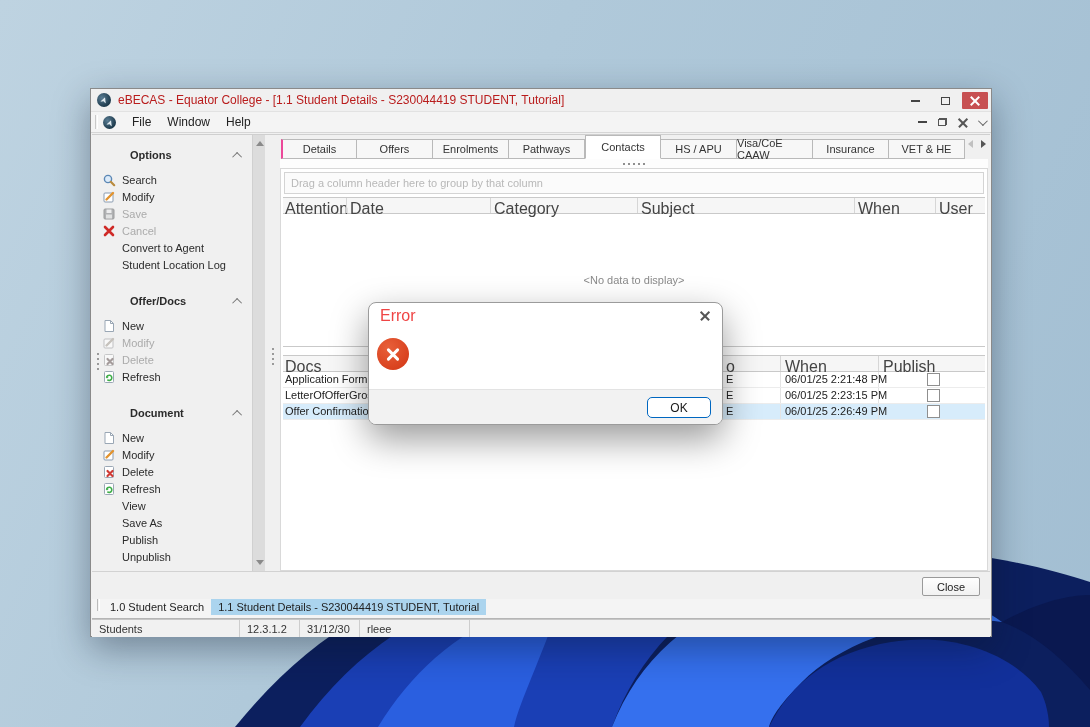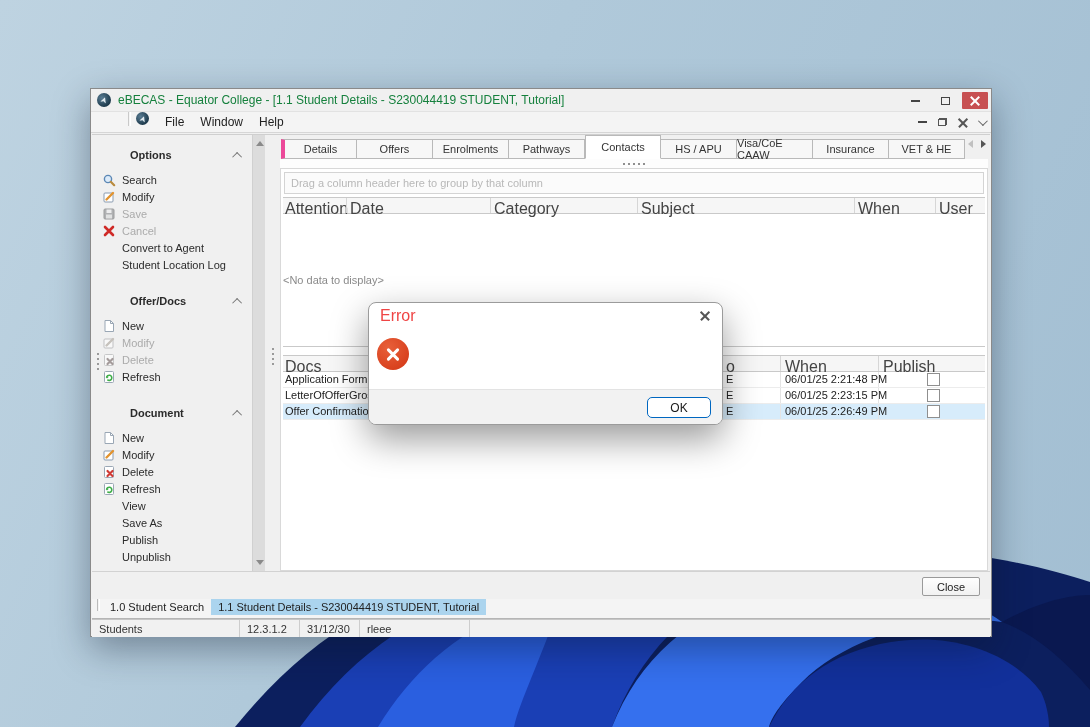--- a/index.html
+++ b/index.html
@@ -15,32 +15,32 @@
   .app-window {
     position:absolute; left:90px; top:88px; width:902px; height:549px;
     background:#f0f0f0; border:1px solid #8a8a8a;
     box-shadow:0 12px 34px rgba(10,20,40,.38);
     font-size:11px; color:#333;
   }
   
   .titlebar { position:relative; height:22px; display:flex; align-items:center; padding-left:6px; }
   .app-icon { width:14px; height:14px; border-radius:50%; background:radial-gradient(circle at 35% 35%,#5a7d94,#1d3a4c 70%); position:relative; flex:none; }
   .app-icon::after { content:""; position:absolute; left:4px; top:4px; width:6px; height:6px; background:#dfe9ef; transform:rotate(20deg); clip-path:polygon(0 100%,50% 0,100% 100%,50% 70%); }
-  .title-text { margin-left:7px; font-size:12px; color:#15803d; white-space:nowrap; }
+  .title-text { margin-left:7px; font-size:12px; color:#b91c1c; white-space:nowrap; }
   .win-btns { position:absolute; right:3px; top:3px; display:flex; gap:4px; }
   .tb-btn { width:26px; height:17px; display:flex; align-items:center; justify-content:center; }
   .tb-btn.close { background:#c75052; border-radius:1px; }
   .g-min { width:9px; height:2px; background:#444; }
   .g-max { width:9px; height:8px; border:1.5px solid #444; background:transparent; }
   .g-x { position:relative; width:10px; height:10px; }
   .g-x::before,.g-x::after { content:""; position:absolute; left:-1px; top:4px; width:12px; height:2px; background:#fff; }
   .g-x::before { transform:rotate(45deg);} .g-x::after { transform:rotate(-45deg);}
   .g-x.dark::before,.g-x.dark::after { background:#555; height:1.6px; }
   
-  .menubar { position:relative; height:22px; background:#f4f4f4; border-top:1px solid #e2e2e2; border-bottom:1px solid #d6d6d6; display:flex; align-items:flex-start;padding-left:33px; }
+  .menubar { position:relative; height:22px; background:#f4f4f4; border-top:1px solid #e2e2e2; border-bottom:1px solid #d6d6d6; display:flex; align-items:center; }
   .menu-grip { width:3px; height:14px; border-left:1px solid #c9c9c9; border-right:1px solid #fff; margin:0 5px 0 4px; }
   .menubar .app-icon { width:13px; height:13px; margin-right:8px; }
   .menu-item { padding:0 8px; font-size:12px; color:#222; height:100%; display:flex; align-items:center; }
   .menu-item.accel::first-letter { text-decoration:underline; }
   .mdi-ctrls { position:absolute; right:6px; top:0; height:100%; display:flex; align-items:center; gap:11px; }
   .g-restore { position:relative; width:9px; height:8px; }
   .g-restore::before { content:""; position:absolute; right:0; top:0; width:6px; height:5px; border:1.2px solid #555; }
   .g-restore::after { content:""; position:absolute; left:0; bottom:0; width:6px; height:5px; border:1.2px solid #555; background:#f4f4f4; }
   .g-chev { width:7px; height:7px; border-right:1.6px solid #666; border-bottom:1.6px solid #666; transform:rotate(45deg) translateY(-2px); }
   
@@ -60,36 +60,36 @@
   .vs-arrow { position:absolute; left:3px; width:0; height:0; border-left:4px solid transparent; border-right:4px solid transparent; }
   .vs-arrow.up { top:6px; border-bottom:5px solid #8a8a8a; }
   .vs-arrow.down { bottom:6px; border-top:5px solid #8a8a8a; }
   .vgrip { position:absolute; width:2px; }
   .vgrip i { display:block; width:2px; height:2px; background:#9a9a9a; margin-bottom:3px; }
   
   .content { position:absolute; left:188px; top:0; right:2px; bottom:0; }
   .tabstrip { position:relative; height:24px; }
   .tabs { display:flex; align-items:flex-end; height:100%; padding-left:1px; }
   .tab { flex:none; width:76px; height:20px; background:#f7f7f7; border:1px solid #b9b9b9; border-left:none; display:flex; align-items:center; justify-content:center; font-size:11px; color:#333; }
-  .tab:first-child { border-left:4px solid #ec4899; }
+  .tab:first-child { border-left:2px solid #ec4899; }
   .tab.active { height:24px; background:#fff; border-left:1px solid #b9b9b9; border-bottom:1px solid #fff; position:relative; z-index:2; }
   .tab-arrows { position:absolute; right:2px; top:5px; display:flex; gap:8px; }
   .ta { width:0; height:0; border-top:4px solid transparent; border-bottom:4px solid transparent; }
   .ta.left { border-right:5px solid #c0c0c0; }
   .ta.right { border-left:5px solid #555; }
   .dotsrow { height:10px; background:#fdfdfd; border-bottom:1px solid #d8d8d8; display:flex; align-items:center; justify-content:center; gap:3px; }
   .dotsrow i { width:2px; height:2px; background:#8f8f8f; display:block; }
   .panel { position:absolute; left:0; right:0; top:34px; bottom:0; background:#fff; border:1px solid #d9d9d9; border-top:none; }
   .groupbox { margin:3px; height:22px; border:1px solid #d4d4d4; background:#fbfbfb; display:flex; align-items:center; padding-left:6px; }
   .groupbox span { color:#b8b8b8; font-size:11px; }
   .grid { position:relative; margin:0 2px; }
   .g-head { position:relative; height:17px; background:#f6f6f6; border-top:1px solid #c9c9c9; border-bottom:1px solid #c9c9c9; }
   .g-head .h { position:absolute; top:2px; font-size:16px; color:#444; white-space:nowrap; }
   .g-body1 { position:relative; height:133px; border-bottom:1px solid #c9c9c9; }
-  .nodata { position:absolute; left:0; right:0; top:60px; color:#8a8a8a; font-size:11px; }
+  .nodata { position:absolute; left:0; right:0; top:60px; text-align:center; color:#8a8a8a; font-size:11px; }
   .grid2 { margin-top:8px; }
   .g-row { position:relative; height:16px; border-bottom:1px solid #ececec; }
   .g-row.selected { background:#d7ecfb; }
   .g-row .c { position:absolute; top:1px; font-size:11px; color:#222; white-space:nowrap; }
   .colsep { position:absolute; top:0; bottom:0; width:1px; background:#e4e4e4; }
   .g-head .colsep { background:#d6d6d6; }
   .checkbox { position:absolute; left:644px; top:1px; width:13px; height:13px; background:#fff; border:1px solid #8f8f8f; }
   
   .bottom-strip { position:absolute; left:1px; right:1px; top:482px; height:28px; background:#f0f0f0; border-top:1px solid #d2d2d2; }
   .close-btn { position:absolute; right:10px; top:5px; width:58px; height:19px; background:linear-gradient(#fefefe,#f1f1f1); border:1px solid #9a9a9a; border-radius:2px; font-size:11px; color:#222; display:flex; align-items:center; justify-content:center; }

